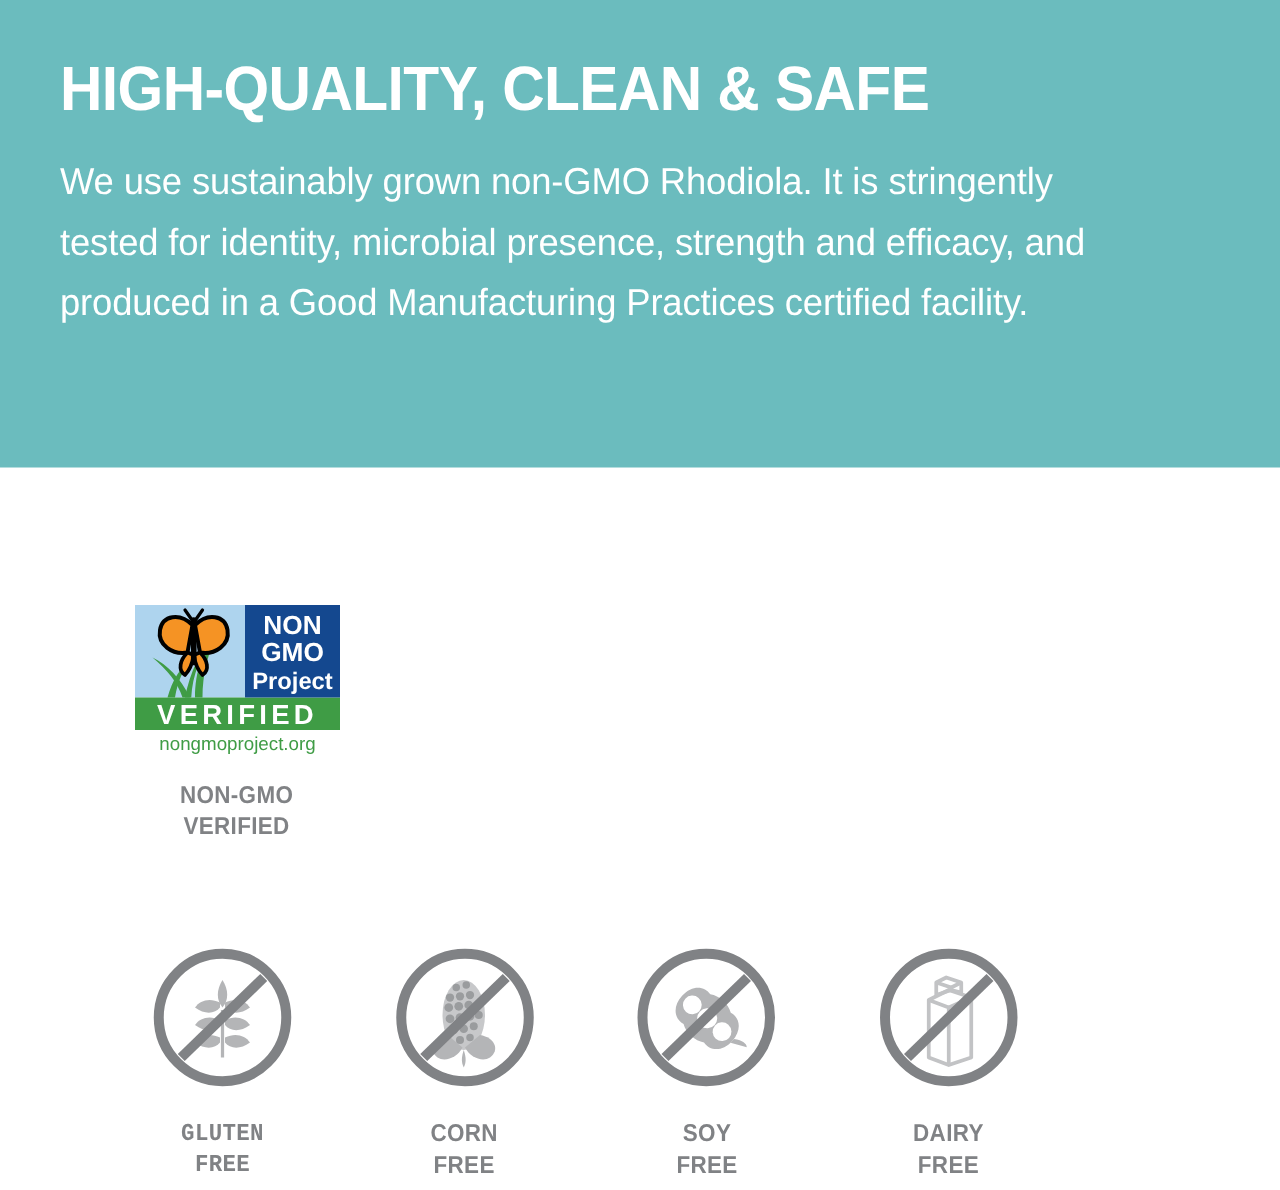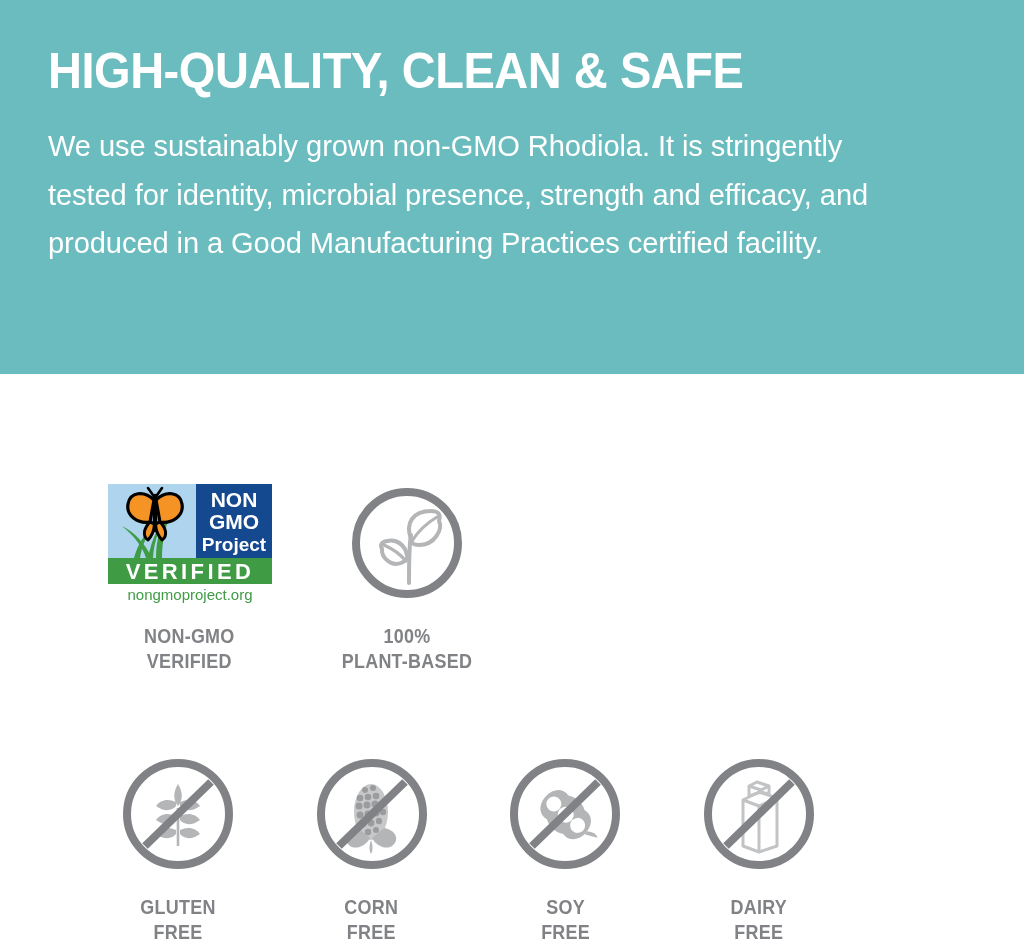--- a/index.html
+++ b/index.html
@@ -46,21 +46,21 @@
   }
   .badge-row{
     position:absolute; left:0; width:856px; display:flex;
   }
   .row1{ top:104px; }
   .row2{ top:375px; }
   .cell{
     width:217px; display:flex; flex-direction:column; align-items:center;
   }
   .row1 .cell:nth-child(1){ margin-left:81px; }
-  .row2 .cell:nth-child(1){ margin-left:81px; }
+  .row2 .cell:nth-child(1){ margin-left:81px;font-family:Liberation Mono, monospace; }
 
   .art{ height:130px; display:flex; align-items:center; justify-content:center; }
   .label{
     margin-top:16px;
     color:#808285;
     font-size:19.5px;
     font-weight:700;
     line-height:1.28;
     text-align:center;
     letter-spacing:0.3px;
@@ -117,36 +117,20 @@
             <text x="86" y="120" font-family="Liberation Sans, sans-serif" font-size="15" fill="#3f9c45" text-anchor="middle">nongmoproject.org</text>
           </svg>
         </div>
         <div class="label">
           <span>NON-GMO</span><br>
           <span>VERIFIED</span>
         </div>
       </div>
 
 
-      <div class="cell">
-        <div class="art">
-          <svg width="120" height="120" viewBox="0 0 120 120">
-            <circle cx="60" cy="60" r="51" fill="none" stroke="#808285" stroke-width="8"></circle>
-            <path d="M62 100 C62 78 62 62 64 52" fill="none" stroke="#b4b5b7" stroke-width="4" stroke-linecap="round"></path>
-            <path d="M64 56 C58 40 66 28 84 28 C92 28 94 32 92 38 C96 46 88 62 72 62 C66 62 64 60 64 56 Z" fill="none" stroke="#b4b5b7" stroke-width="4" stroke-linejoin="round"></path>
-            <path d="M90 34 C80 40 70 50 65 58" fill="none" stroke="#b4b5b7" stroke-width="3.2" stroke-linecap="round"></path>
-            <path d="M60 72 C58 62 50 56 40 58 C34 59 33 62 35 66 C34 74 44 84 54 80 C59 78 61 76 60 72 Z" fill="none" stroke="#b4b5b7" stroke-width="4" stroke-linejoin="round"></path>
-            <path d="M37 62 C46 66 54 72 59 78" fill="none" stroke="#b4b5b7" stroke-width="3.2" stroke-linecap="round"></path>
-          </svg>
-        </div>
-        <div class="label">
-          <span>100%</span><br>
-          <span>PLANT-BASED</span>
-        </div>
-      </div>
 
     </div>
 
     <div class="badge-row row2">
 
       <div class="cell">
         <div class="art">
           <svg width="120" height="120" viewBox="0 0 120 120">
             <circle cx="60" cy="60" r="51" fill="none" stroke="#808285" stroke-width="8"></circle>
             <g fill="#b4b5b7">

